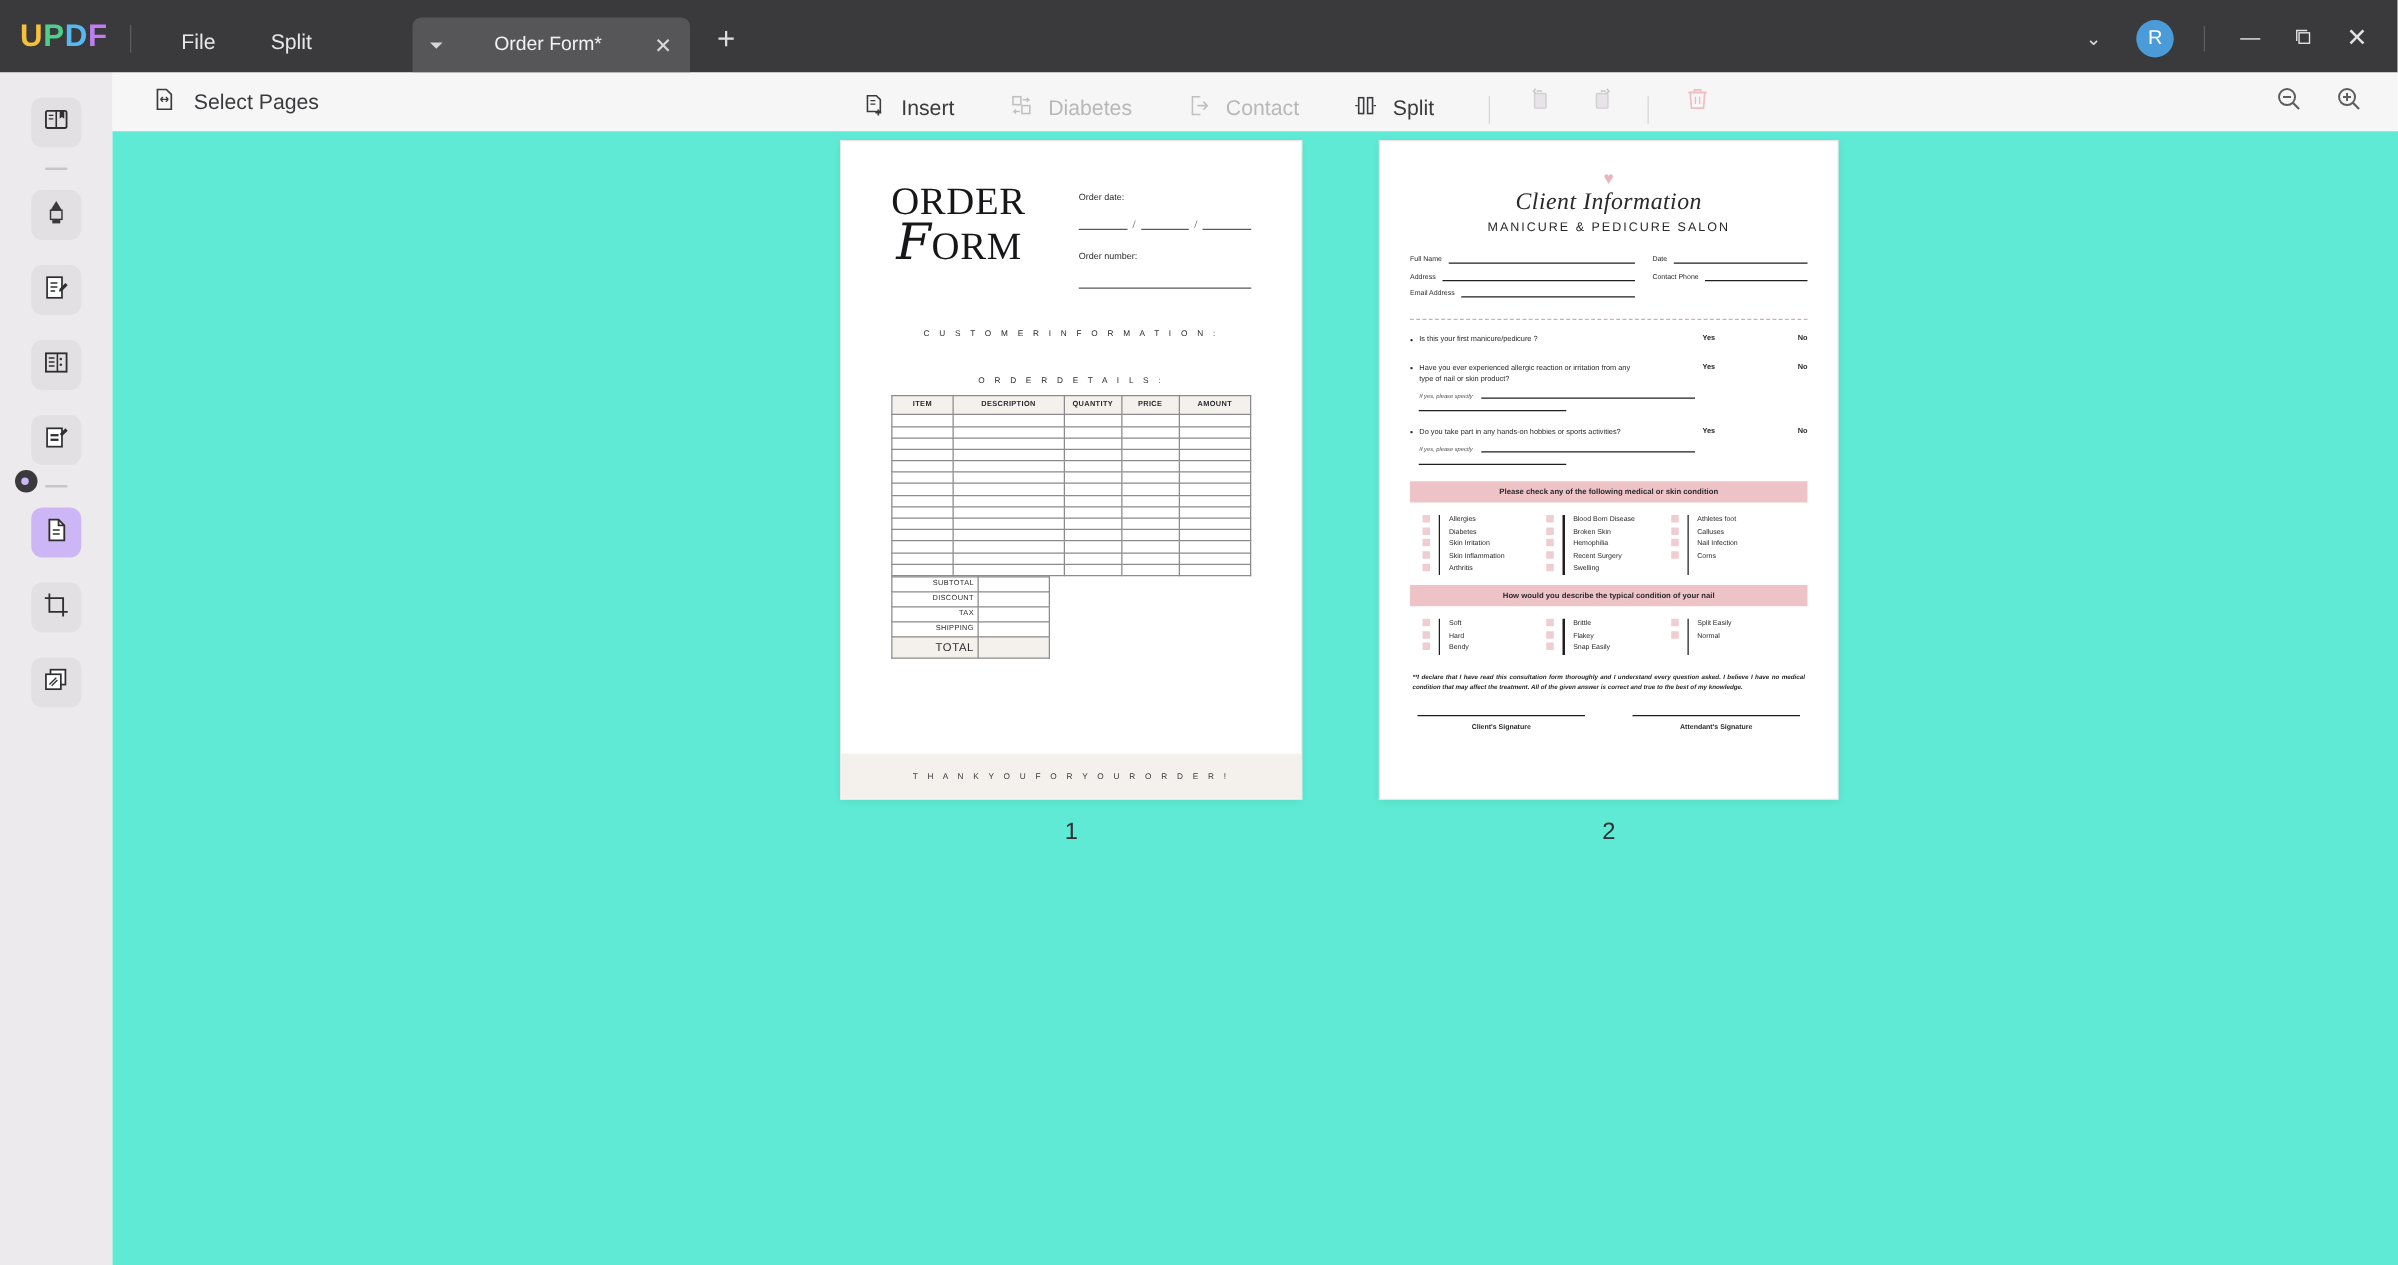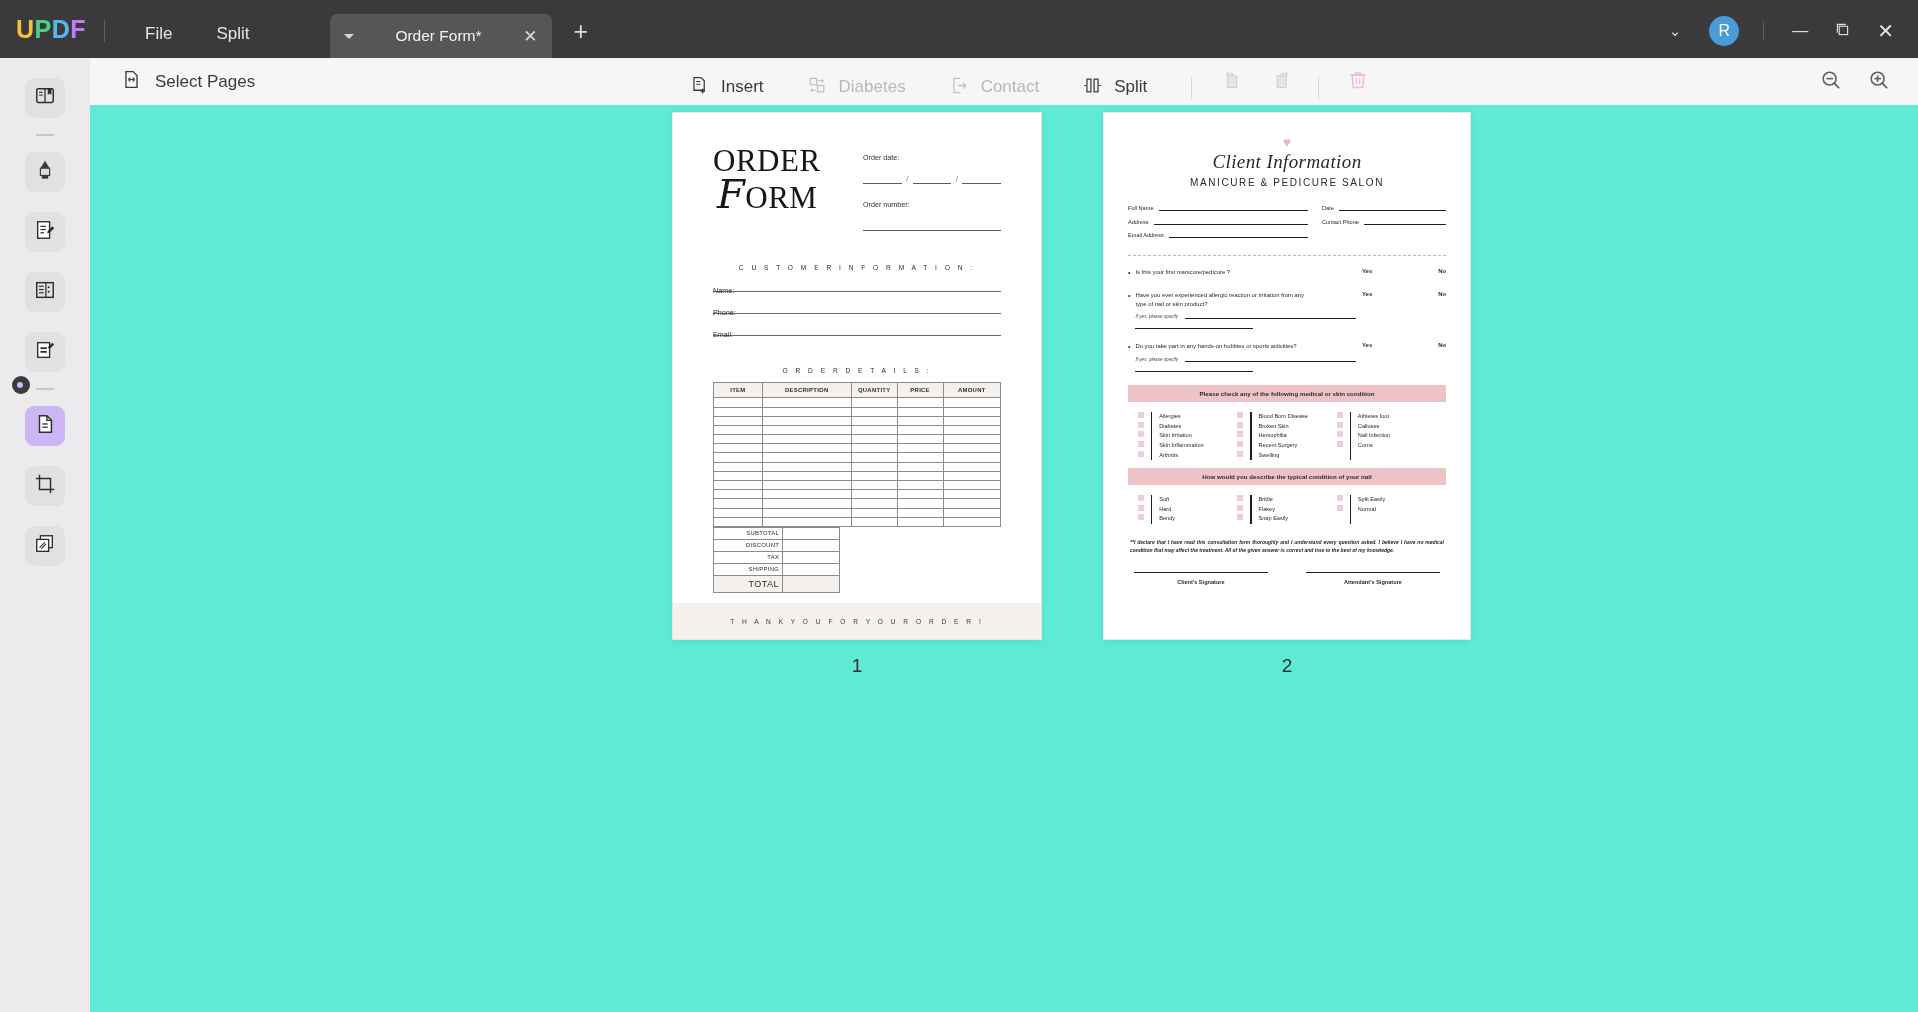--- a/index.html
+++ b/index.html
@@ -440,25 +440,20 @@
             <div class="ln"></div>
               <div class="sl">/</div>
             <div class="ln"></div>
           </div>
           <div class="of-lbl" style="margin-top:16px">Order number:</div>
           <div class="of-longline"></div>
         </div>
 
         <div class="sec-head" style="margin-top:52px">C U S T O M E R   I N F O R M A T I O N :</div>
         <div class="cust-grid">
-          <div class="cust-col">
-            <div class="cust-row"><span>Name:</span></div>
-            <div class="cust-row"><span>Phone:</span></div>
-            <div class="cust-row"><span>Email:</span></div>
-          </div>
         </div>
 
         <div class="sec-head">O R D E R   D E T A I L S :</div>
         <table class="od">
           <thead>
               <tr>
             <th style="width:17%">ITEM</th>
             <th style="width:31%">DESCRIPTION</th>
             <th style="width:16%">QUANTITY</th>
             <th style="width:16%">PRICE</th>

